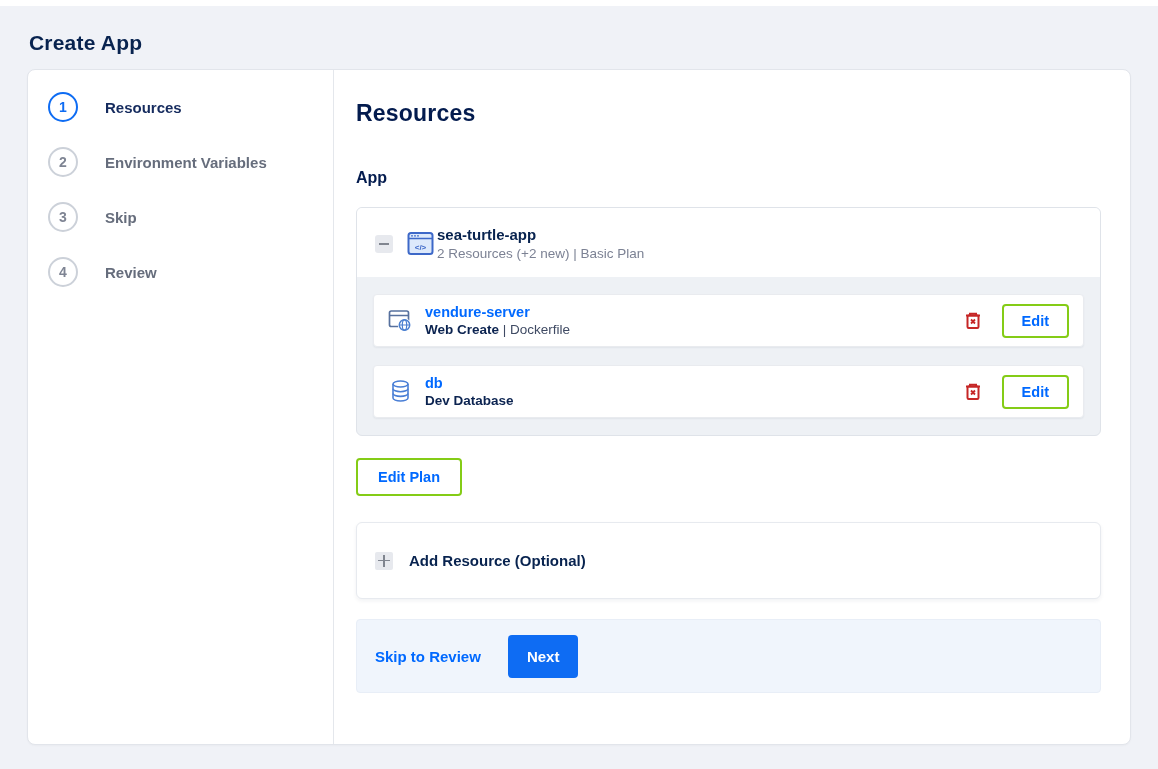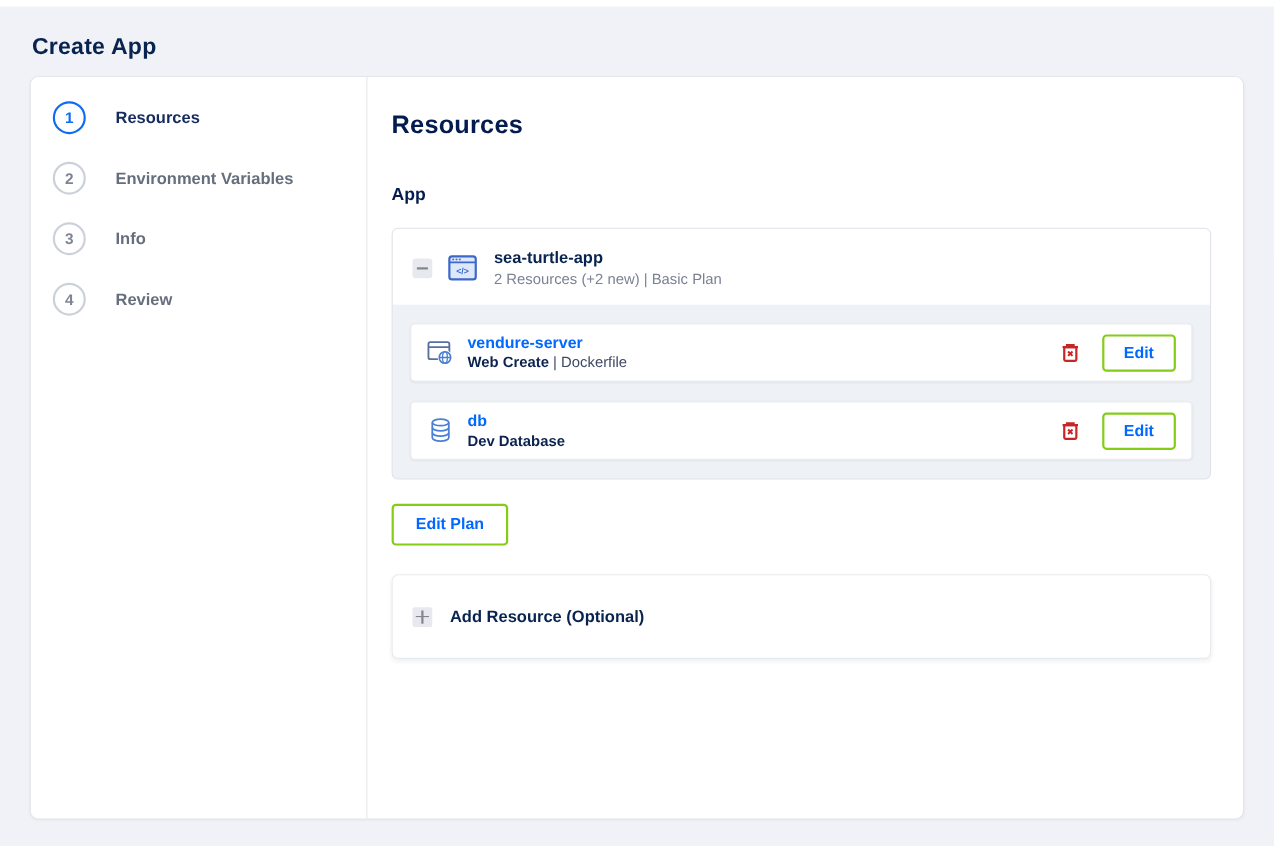--- a/index.html
+++ b/index.html
@@ -101,21 +101,21 @@
     flex: 0 0 18px;
   }
   .collapse-btn::after {
     content: "";
     position: absolute;
     left: 4px; top: 8px;
     width: 10px; height: 2px;
     background: #80858f;
   }
   .app-icon { margin-left: 14px; width: 27px; height: 27px; flex: 0 0 27px; }
-  .app-head-text { margin-left: 15px; }
+  .app-head-text { margin-left: 3px; }
   .app-name { font-size: 15px; font-weight: 700; color: #08234f; }
   .app-summary { margin-top: 3px; font-size: 13.5px; color: #7c8294; }
   .app-card-body { padding: 17px 16px 17px 16px; }
   .resource-row {
     background: #ffffff;
     border: 1px solid #e9ebef;
     border-radius: 4px;
     box-shadow: 0 1px 2px rgba(10,30,66,0.06);
     height: 53px;
     display: flex;
@@ -219,21 +219,21 @@
       <div class="step active">
         <span class="step-circle">1</span>
         <span class="step-label">Resources</span>
       </div>
       <div class="step">
         <span class="step-circle">2</span>
         <span class="step-label">Environment Variables</span>
       </div>
       <div class="step">
         <span class="step-circle">3</span>
-        <span class="step-label">Info</span>
+        <span class="step-label">Skip</span>
       </div>
       <div class="step">
         <span class="step-circle">4</span>
         <span class="step-label">Review</span>
       </div>
     </nav>
 
     <div class="main">
       <h2 class="main-heading">Resources</h2>
       <div class="section-label">App</div>
@@ -313,16 +313,20 @@
 
       <button class="btn-outline edit-plan-btn">Edit Plan</button>
 
       
       <div class="add-resource-card">
         <span class="plus-box"></span>
         <span class="add-resource-label">Add Resource (Optional)</span>
       </div>
 
       
+      <div class="wizard-footer">
+        <a class="skip-link">Skip to Review</a>
+        <button class="btn-primary">Next</button>
+      </div>
 
     </div>
   </div>
 </div>
 
 </body></html>

